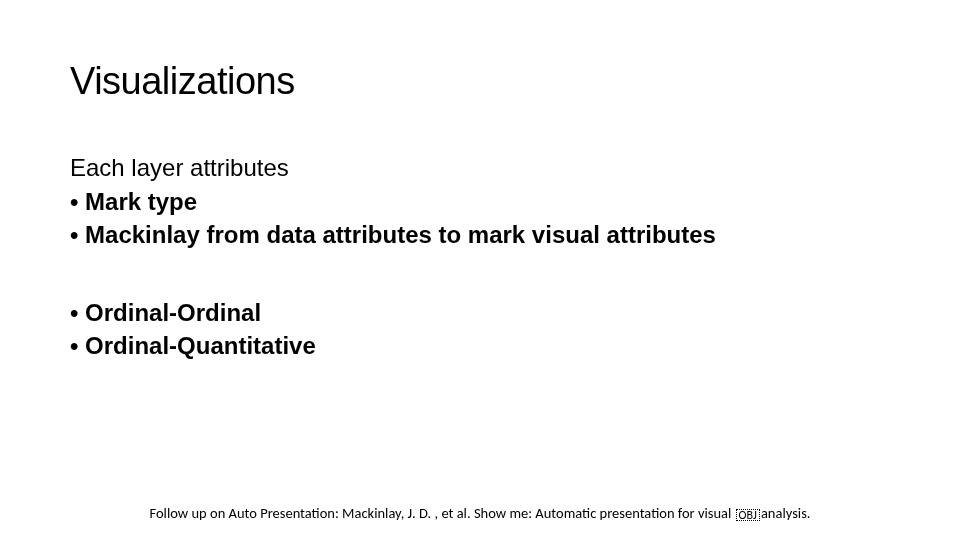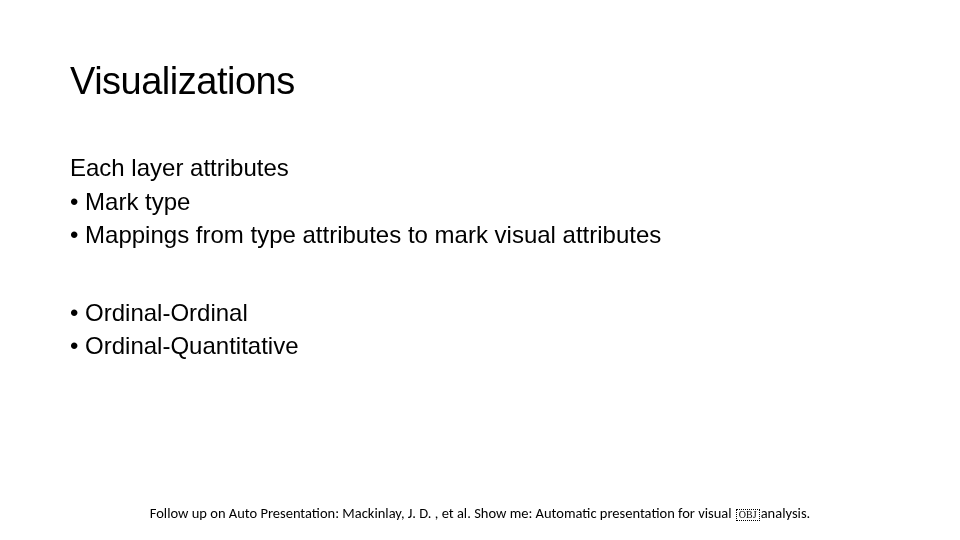--- a/index.html
+++ b/index.html
@@ -28,54 +28,53 @@
     .section {
       margin-bottom: 44px;
     }
     .section-heading {
       font-size: 24px;
       font-weight: normal;
       line-height: 1.4;
     }
     .bullet-item {
       font-size: 24px;
-      font-weight: normal;
+      font-weight: bold;
       line-height: 1.4;
     }
     .footer {
       position: absolute;
       bottom: 18px;
       left: 0;
       right: 0;
       text-align: center;
       font-size: 14.5px;
       font-family: Calibri, Arial, sans-serif;
       padding: 0 20px;
     }
     .obj-marker {
       display: inline-block;
       border: 1px dotted #000;
-      font-size: 10px;
+      font-size: 12px;
       padding: 0 2px;
       vertical-align: middle;
       line-height: 10px;
       margin: 0 1px;
-      font-family: Liberation Serif, serif;
     }
   </style>
 </head>
 <body>
 
 <div class="slide">
   <h1 class="title">Visualizations</h1>
 
   <div class="section">
     <div class="section-heading">Each layer attributes</div>
     <div class="bullet-item">• Mark type</div>
-    <div class="bullet-item">• Mappings from type attributes to mark visual attributes</div>
+    <div class="bullet-item">• Mackinlay from data attributes to mark visual attributes</div>
   </div>
 
   <div class="section">
     <div class="bullet-item">• Ordinal-Ordinal</div>
     <div class="bullet-item">• Ordinal-Quantitative</div>
   </div>
 </div>
 
 <div class="footer">
   <span>Follow up on Auto Presentation: Mackinlay, J. D. , et al.  Show me: Automatic presentation for visual </span><span class="obj-marker">OBJ</span><span>analysis.</span>

